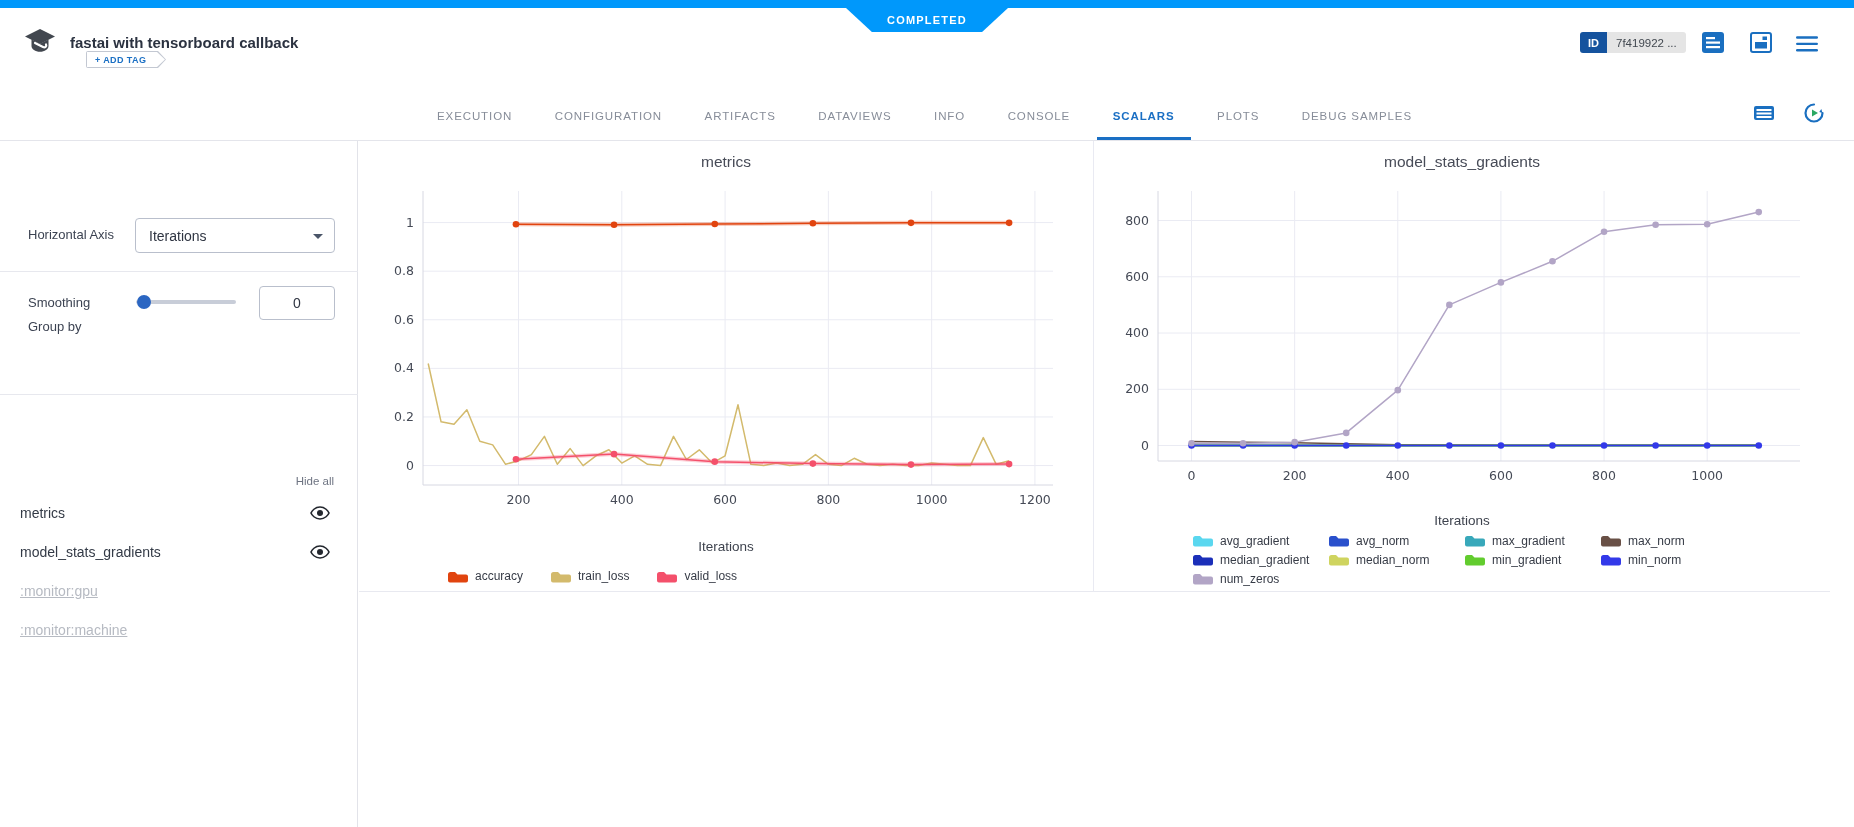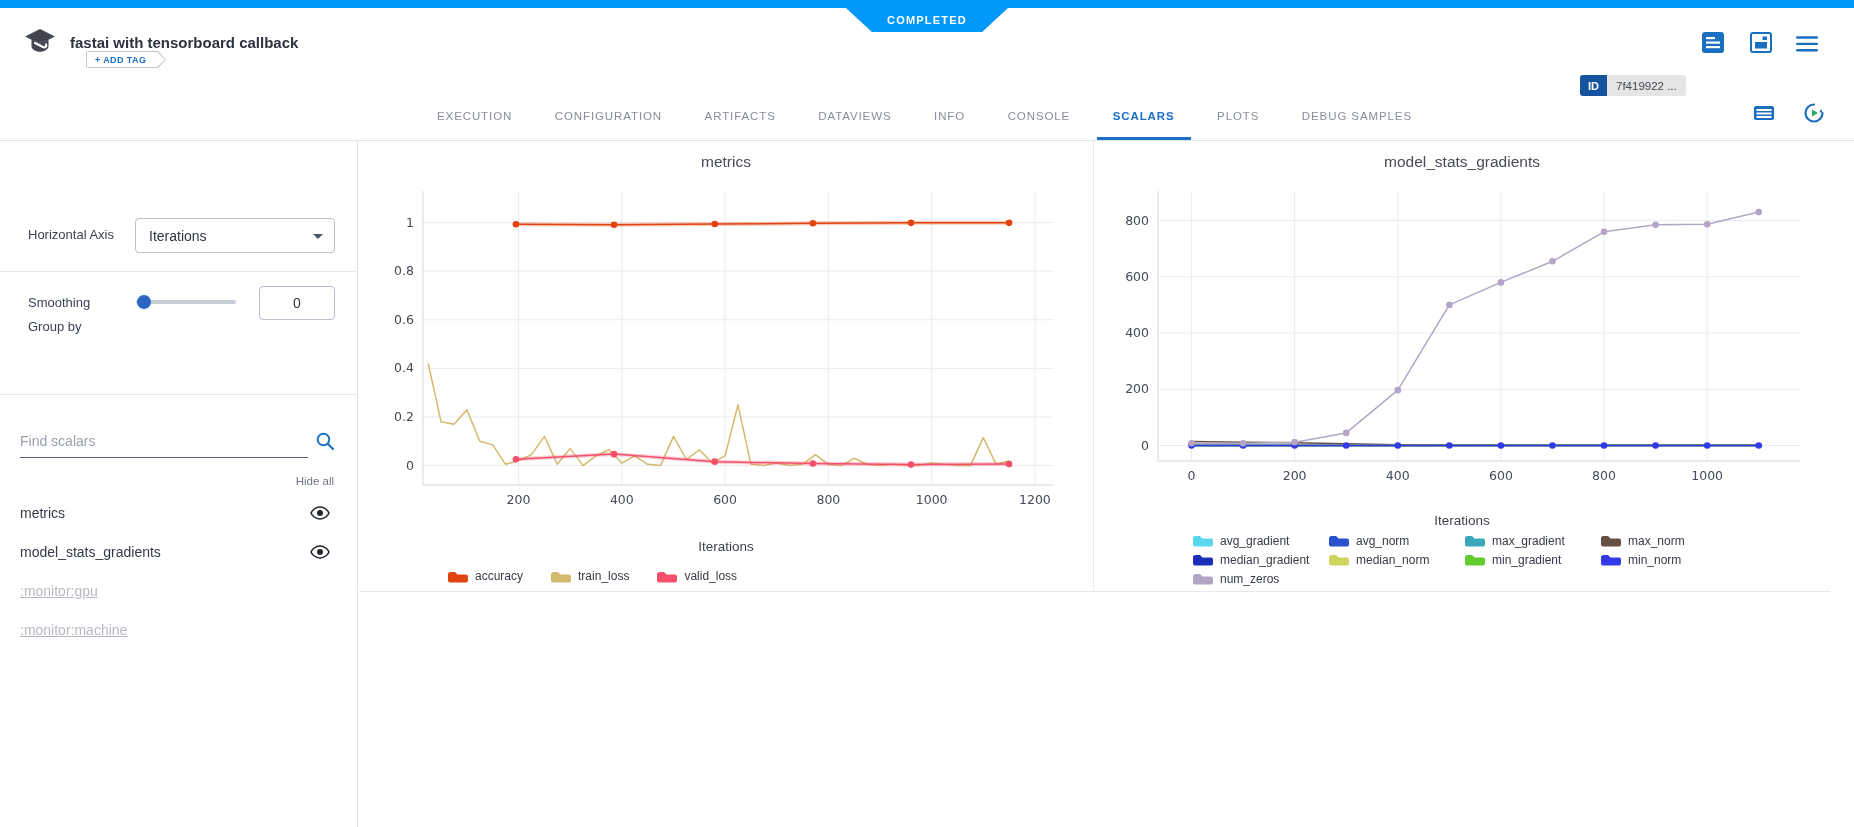--- a/index.html
+++ b/index.html
@@ -23,21 +23,21 @@
   
   .app-logo { position:absolute; left:23px; top:27px; width:34px; height:32px; }
   .exp-title { position:absolute; left:70px; top:34px; font-size:15px; font-weight:bold; color:#2b3240; }
   .add-tag { position:absolute; left:86px; top:51px; width:80px; height:17px;
     background:#c3c8d2; clip-path:polygon(0 0, calc(100% - 8px) 0, 100% 50%, calc(100% - 8px) 100%, 0 100%);
     border-radius:2px; cursor:pointer; }
   .add-tag-inner { position:absolute; inset:1px; background:#fff;
     clip-path:polygon(0 0, calc(100% - 8px) 0, 100% 50%, calc(100% - 8px) 100%, 0 100%);
     display:flex; align-items:center; padding-left:8px;
     color:#1a6fc4; font-size:9px; font-weight:bold; letter-spacing:0.4px; }
-  .id-group { position:absolute; left:1580px; top:32px; height:21px; display:flex;margin-top:43px; }
+  .id-group { position:absolute; left:1580px; top:32px; height:21px; display:flex; }
   .id-label { background:#15539e; color:#fff; font-size:11px; font-weight:bold;
     display:flex; align-items:center; justify-content:center; width:27px; border-radius:3px 0 0 3px; }
   .id-value { background:#e5e5e5; color:#41474f; font-size:11.5px;
     display:flex; align-items:center; padding:0 9px; border-radius:0 3px 3px 0; cursor:pointer; }
   .hicon { position:absolute; top:32px; width:22px; height:21px; cursor:pointer; }
   
   .tabs-row { position:absolute; left:437px; top:92px; width:975px; height:48px;
     display:flex; justify-content:space-between; align-items:stretch; }
   .tab { display:flex; align-items:center; font-size:11.5px; letter-spacing:0.9px;
     color:#878d99; cursor:pointer; position:relative; white-space:nowrap; }
@@ -169,27 +169,20 @@
 
   <div class="divider" style="top:130px"></div>
 
   <div class="side-label" style="top:154px">Smoothing</div>
   <div class="slider-track" style="top:159px"></div>
   <div class="slider-knob" style="left:137px;top:154px"></div>
   <div class="num-input" style="top:145px">0</div>
 
   <div class="divider" style="top:253px"></div>
 
-  <div class="search-wrap">
-    <input class="search-input" type="text" placeholder="Find scalars" style="">
-    <svg class="search-icon" viewBox="0 0 20 20">
-      <circle cx="8.5" cy="8.5" r="5.8" fill="none" stroke="#1a73c8" stroke-width="2"></circle>
-      <line x1="13" y1="13" x2="18" y2="18" stroke="#1a73c8" stroke-width="2.2" stroke-linecap="round"></line>
-    </svg>
-  </div>
   <div class="hide-all">Hide all</div>
 
   <div class="scalar-list" id="scalar-list">
       <div class="scalar-row">
         <span class="sname">metrics</span>
         <svg class="eye" viewBox="0 0 20 14">
           <path d="M10 1 C5 1 1.8 5 1 7 C1.8 9 5 13 10 13 C15 13 18.2 9 19 7 C18.2 5 15 1 10 1 Z" fill="none" stroke="#23272e" stroke-width="1.6"></path>
           <circle cx="10" cy="7" r="3" fill="#23272e"></circle>
         </svg>
       </div>

